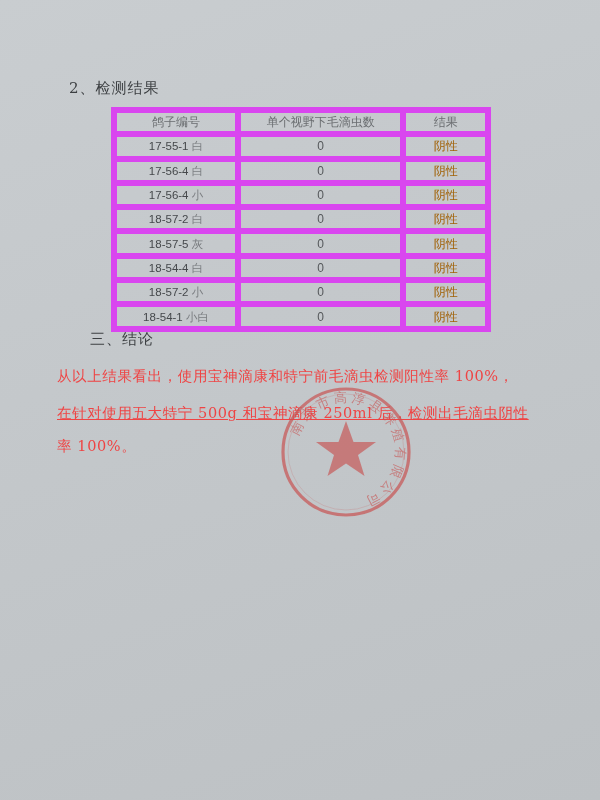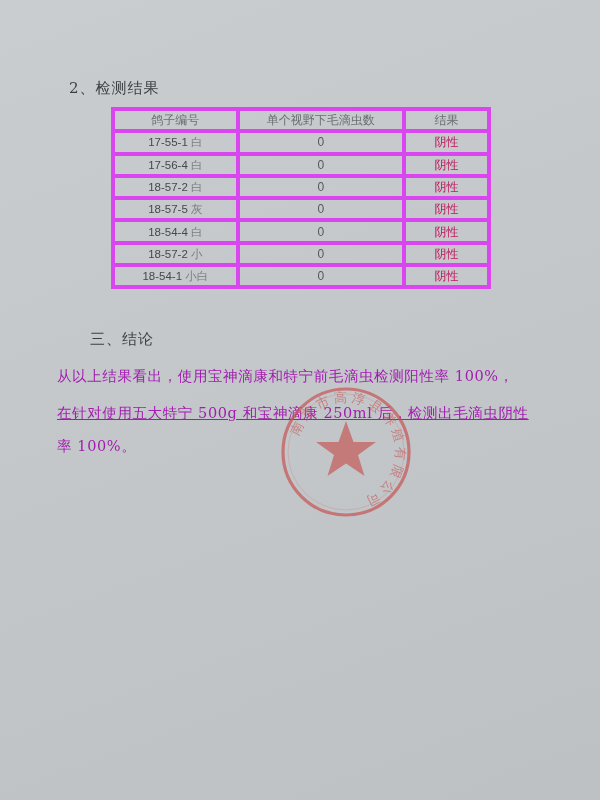--- a/index.html
+++ b/index.html
@@ -33,45 +33,45 @@
       position: absolute;
       left: 111px;
       top: 107px;
       width: 380px;
       border-collapse: collapse;
       font-family: "Liberation Sans", "DejaVu Sans", sans-serif;
       font-size: 12px;
       color: #4a4d50;
     }
     table.results th, table.results td {
-      border: 4px solid #d946ef;
+      border: 6px solid #d946ef;
       height: 18.3px;
       padding: 0;
       text-align: center;
       font-weight: normal;
       line-height: 18px;
     }
     table.results th {
       color: #6a6d70;
       font-family: "DejaVu Sans", sans-serif;
       font-size: 12px;
     }
     col.c1 { width: 126px; }
     col.c2 { width: 168px; }
     col.c3 { width: 86px; }
     td.id { color: #45484b; font-weight: bold; font-size: 11.5px; }
     td.id .suffix { font-weight: normal; color: #7a7d80; font-family: "DejaVu Sans", sans-serif; }
     td.count { color: #55585b; }
-    td.result { color: #be185d; font-family: "DejaVu Sans", sans-serif; }
+    td.result { color: #a16207; font-family: "DejaVu Sans", sans-serif; }
 
     .para {
       position: absolute;
       left: 57px;
       font-size: 14.5px;
-      color: #a21caf;
+      color: #ef4444;
       letter-spacing: 0.6px;
       white-space: nowrap;
     }
     #p1 { top: 367px; }
     #p2 { top: 404px; text-decoration: underline; }
     #p3 { top: 437px; }
 
     .stamp {
       position: absolute;
       left: 279px;
@@ -103,20 +103,25 @@
       </tr>
     </thead>
     <tbody>
       <tr>
         <td class="id"><span>17-55-1</span> <span class="suffix">白</span></td>
         <td class="count">0</td>
         <td class="result">阴性</td>
       </tr>
       <tr>
         <td class="id"><span>17-56-4</span> <span class="suffix">白</span></td>
+        <td class="count">0</td>
+        <td class="result">阴性</td>
+      </tr>
+      <tr>
+        <td class="id"><span>17-56-4</span> <span class="suffix">小</span></td>
         <td class="count">0</td>
         <td class="result">阴性</td>
       </tr>
       <tr>
         <td class="id"><span>18-57-2</span> <span class="suffix">白</span></td>
         <td class="count">0</td>
         <td class="result">阴性</td>
       </tr>
       <tr>
         <td class="id"><span>18-57-5</span> <span class="suffix">灰</span></td>

